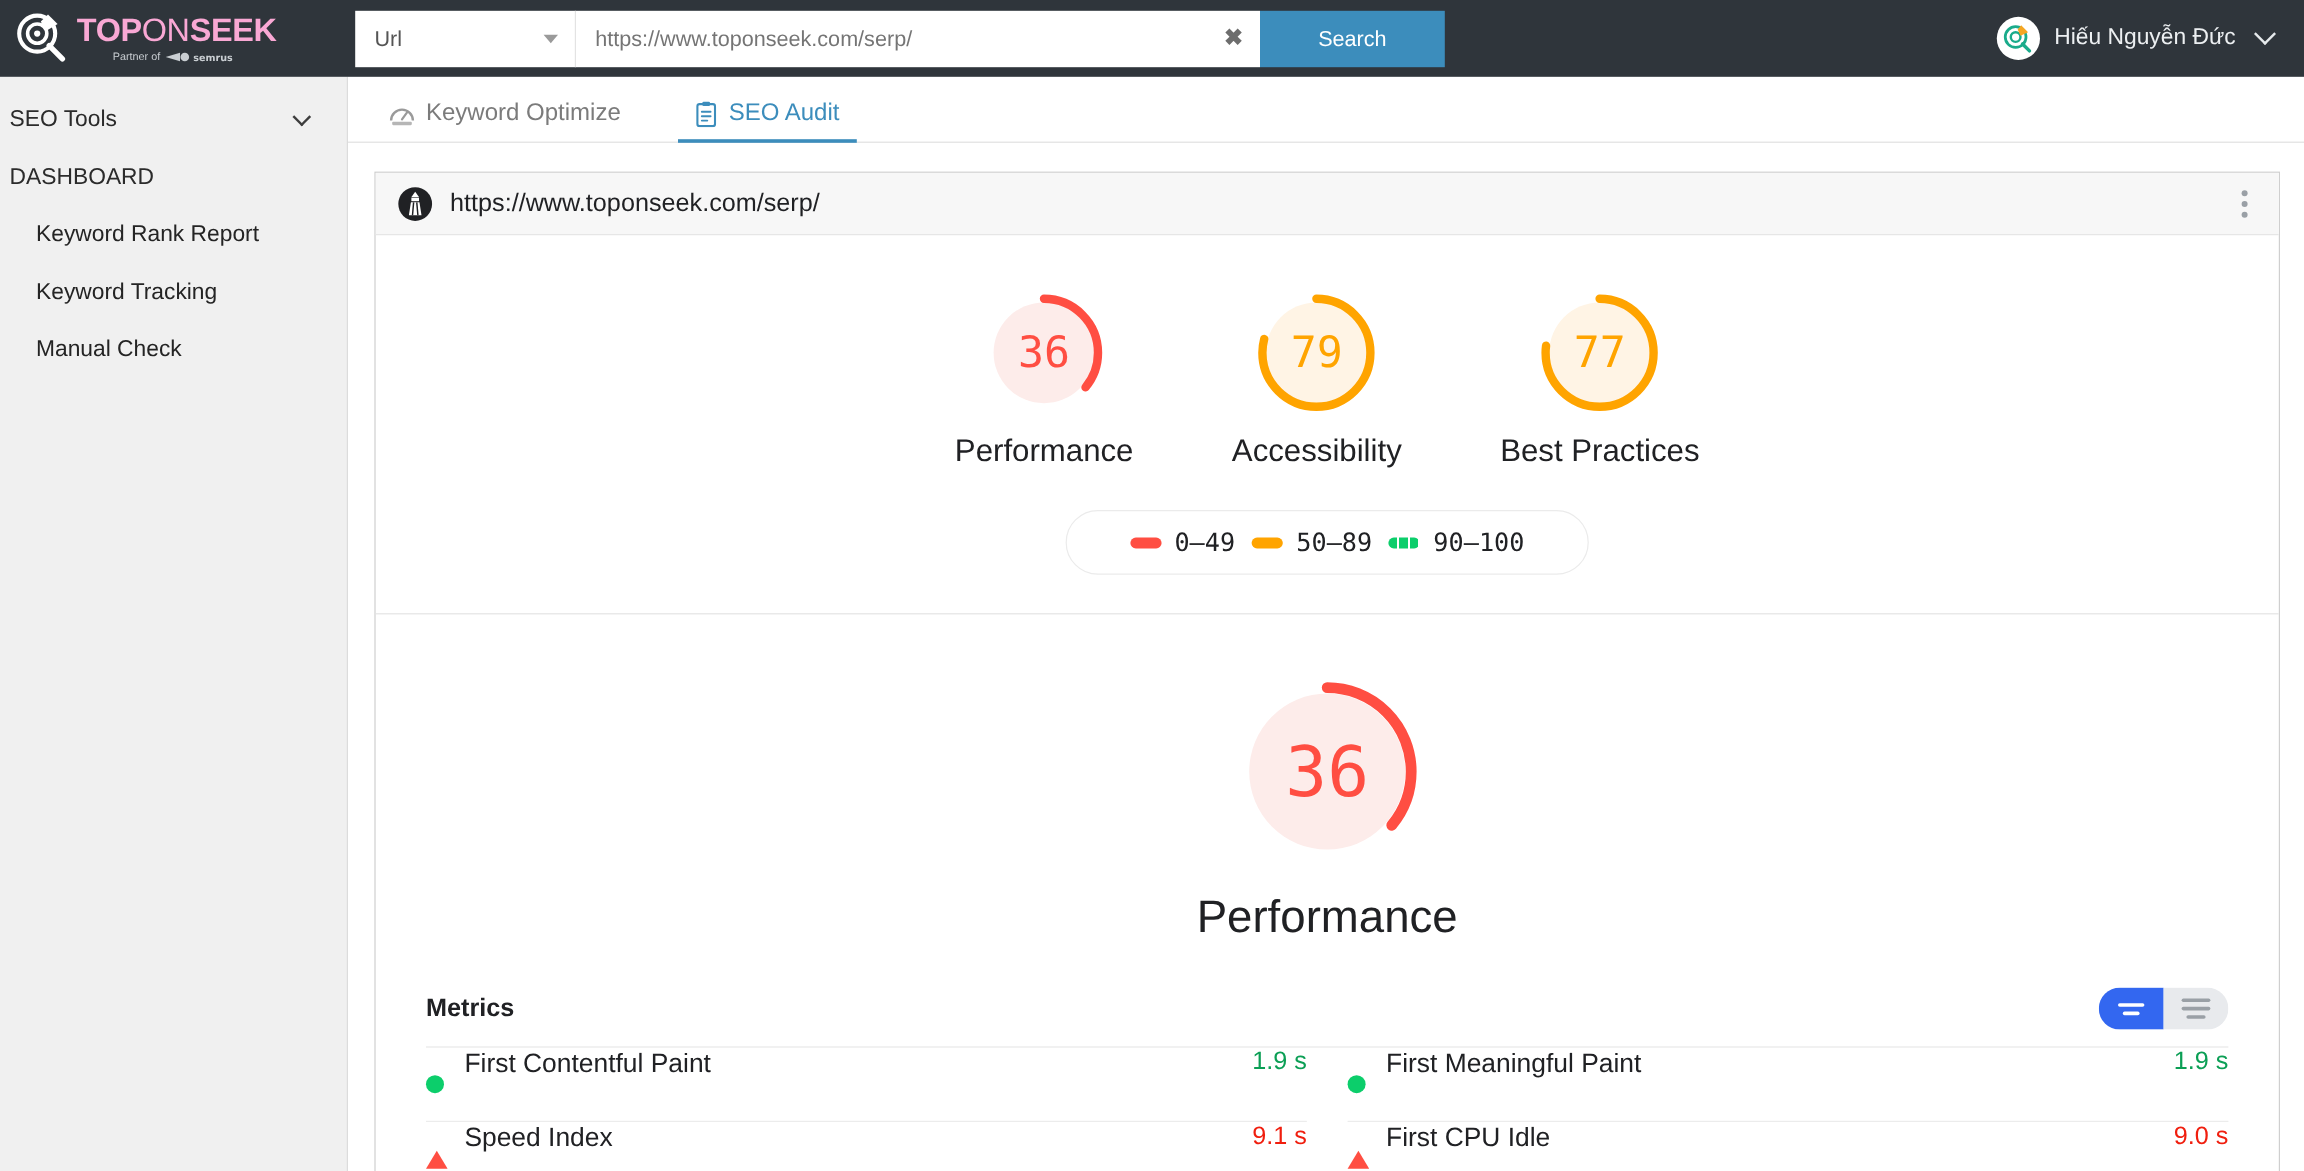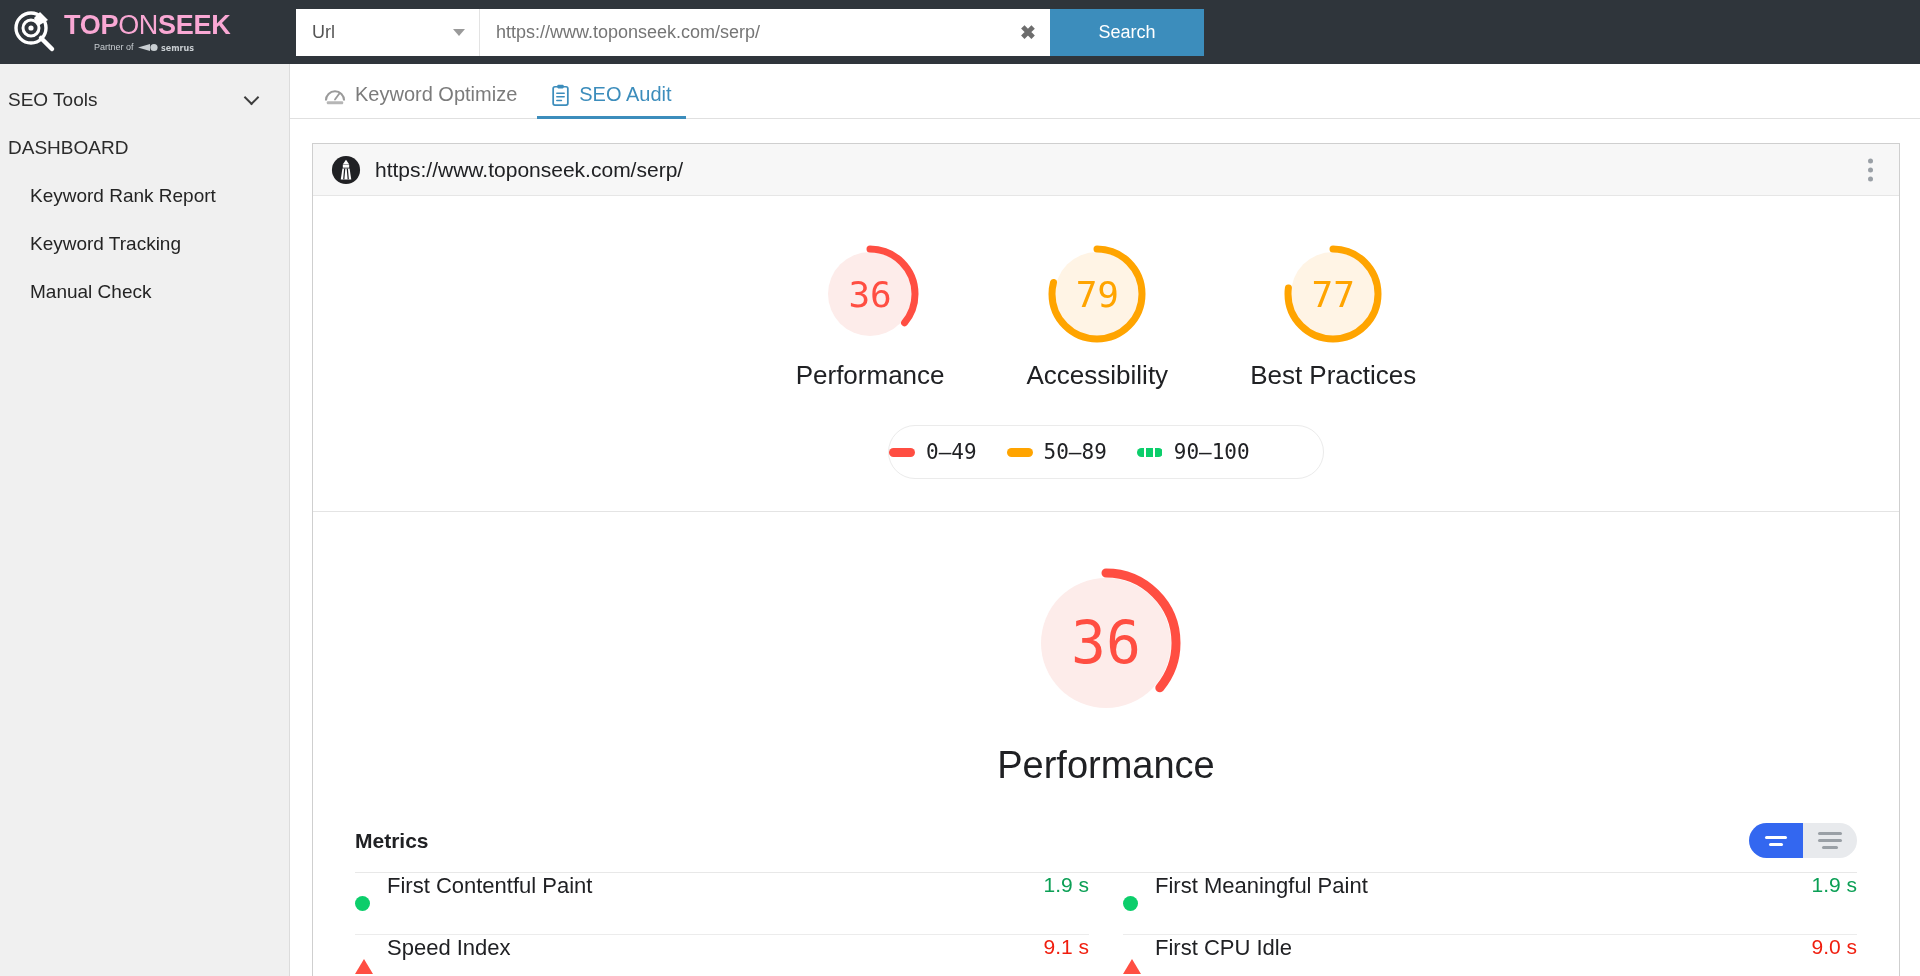--- a/index.html
+++ b/index.html
@@ -109,21 +109,21 @@
     height: 48px; display: flex; align-items: center;
     padding-left: 30px; font-size: 19px; color: #242424; cursor: pointer;
   }
 
   .main { flex: 1; background: #fff; overflow: hidden; }
 
   
   .tabs {
     height: 55px; display: flex; align-items: flex-end;
     padding-left: 20px; border-bottom: 1px solid #e0e0e0;
-    gap: 6px;
+    gap: 34px;
   }
   .tab {
     display: flex; align-items: center; gap: 9px;
     padding: 0 14px 12px 14px; font-size: 20px; color: #7b7b7b;
     cursor: pointer; position: relative;
   }
   .tab.active { color: #3c8dbc; }
   .tab.active::after {
     content: ""; position: absolute; left: 0; right: 0; bottom: -1px;
     height: 3px; background: #3c8dbc;
@@ -157,21 +157,21 @@
   .gauge-num {
     position: absolute; inset: 0; display: flex;
     align-items: center; justify-content: center;
     font-size: 36px; font-family: "DejaVu Sans Mono", monospace;
   }
   .gauge-label { margin-top: 14px; font-size: 26px; color: #202124; }
 
   .legend {
     margin: 34px auto 0 auto; width: 436px; height: 54px;
     border: 1px solid #ebebeb; border-radius: 27px;
-    display: flex; align-items: center; justify-content: flex-start; gap: 30px;
+    display: flex; align-items: center; justify-content: center; gap: 14px;
     background: #fff;
   }
   .leg-item {
     display: flex; align-items: center; gap: 11px;
     font-family: "DejaVu Sans Mono", monospace; font-size: 21px; color: #202124;
   }
   .leg-bar { width: 26px; height: 9px; border-radius: 5px; display: block; }
   .leg-bar.dashed {
     background: repeating-linear-gradient(to right,#0cce6b 0 7px,#fff 7px 9px);
   }
@@ -257,20 +257,32 @@
       <span>Url</span>
       <span class="sel-caret"></span>
     </div>
     <div class="urlfield">
       <input readonly="" placeholder="https://www.toponseek.com/serp/" style="">
       <span class="clear-x">✖</span>
     </div>
     <button class="searchbtn">Search</button>
   </div>
 
+  <div class="userbox">
+    <div class="avatar">
+      <svg width="30" height="30" viewBox="0 0 52 52">
+        <circle cx="22" cy="24" r="15" fill="none" stroke="#1aab8b" stroke-width="4"></circle>
+        <circle cx="22" cy="24" r="7" fill="none" stroke="#1aab8b" stroke-width="3.5"></circle>
+        <path d="M32 34 L42 44" stroke="#1aab8b" stroke-width="5" stroke-linecap="round"></path>
+        <path d="M30 7 L40 17 L29 22 L25 13 Z" fill="#f5a623"></path>
+      </svg>
+    </div>
+    <span class="uname">Hiếu Nguyễn Đức</span>
+    <span class="ucaret"></span>
+  </div>
 </div>
 
 <div class="body-row">
 
   <div class="sidebar">
     <div class="side-item">
       <span class="lbl">SEO Tools</span>
       <span class="side-chevron"></span>
     </div>
     <div class="side-item">

